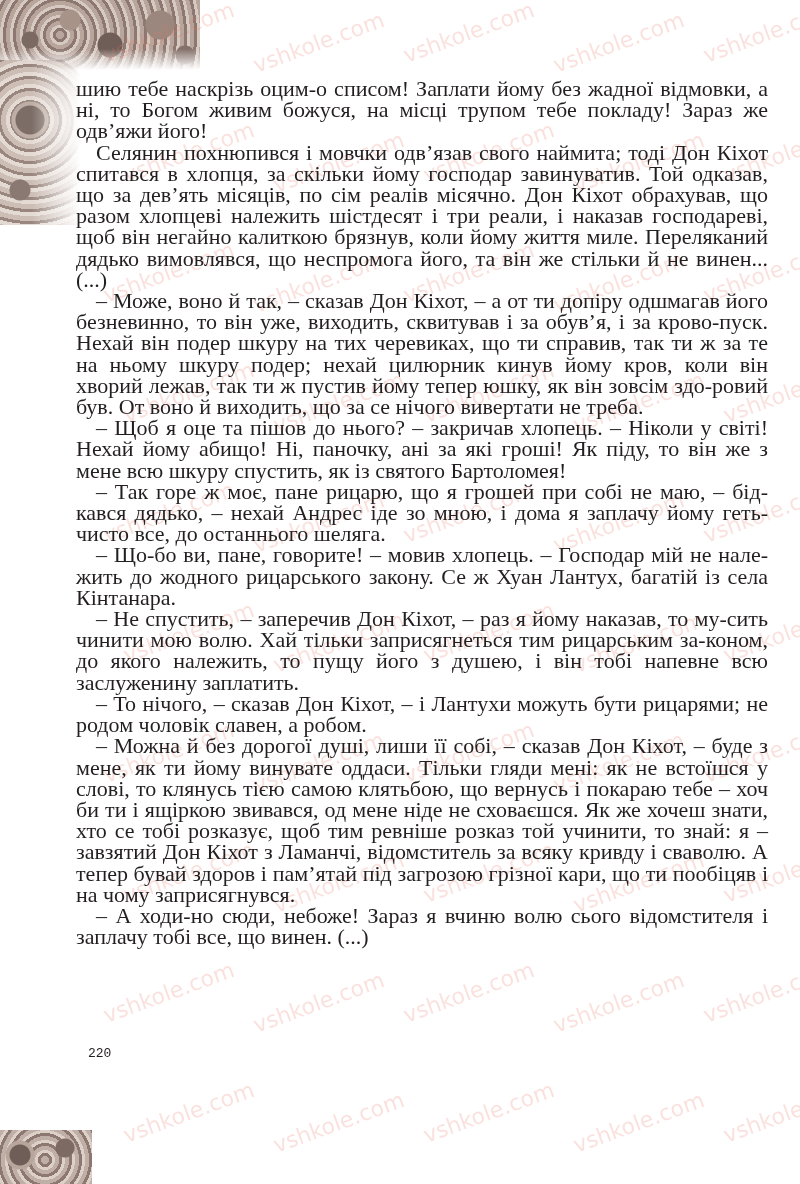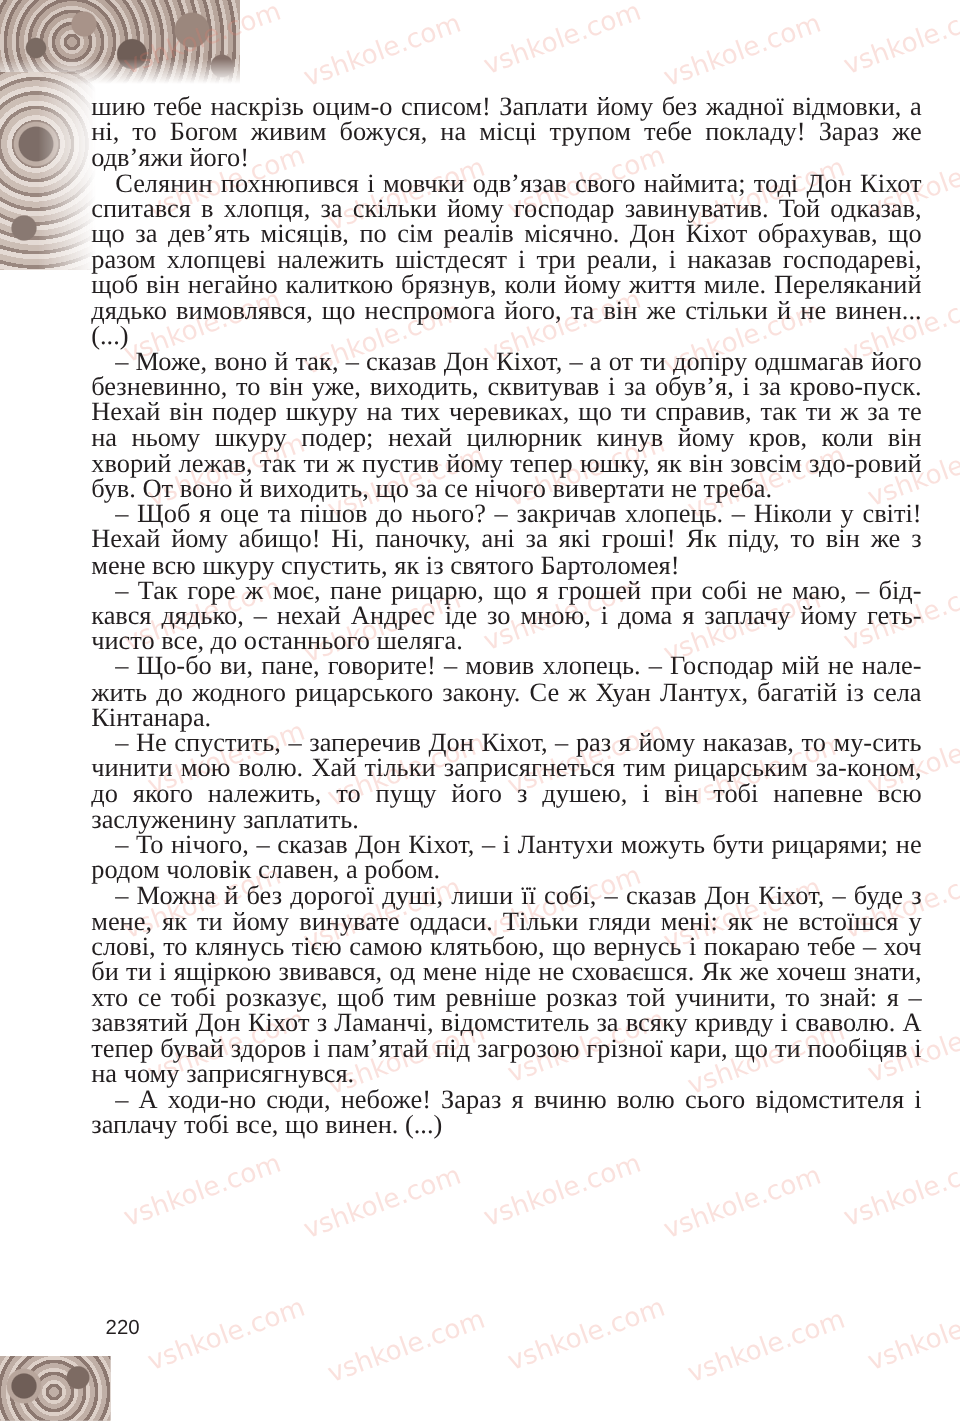--- a/index.html
+++ b/index.html
@@ -76,23 +76,23 @@
     .text-block p {
       margin: 0;
       text-indent: 20px;
     }
     .text-block p.no-indent {
       text-indent: 0;
     }
     .page-number {
       position: absolute;
       left: 88px;
-      top: 1097px;
-      font-size: 17px;
-      font-family: Liberation Sans, sans-serif;
+      top: 1046px;
+      font-size: 13px;
+      font-family: Liberation Mono, monospace;
     }
   </style>
 </head>
 <body>
 
 <div class="ornament ornament-top"></div>
 <div class="ornament ornament-left"></div>
 <div class="ornament ornament-bottom"></div>
 
 <div id="watermarks">

